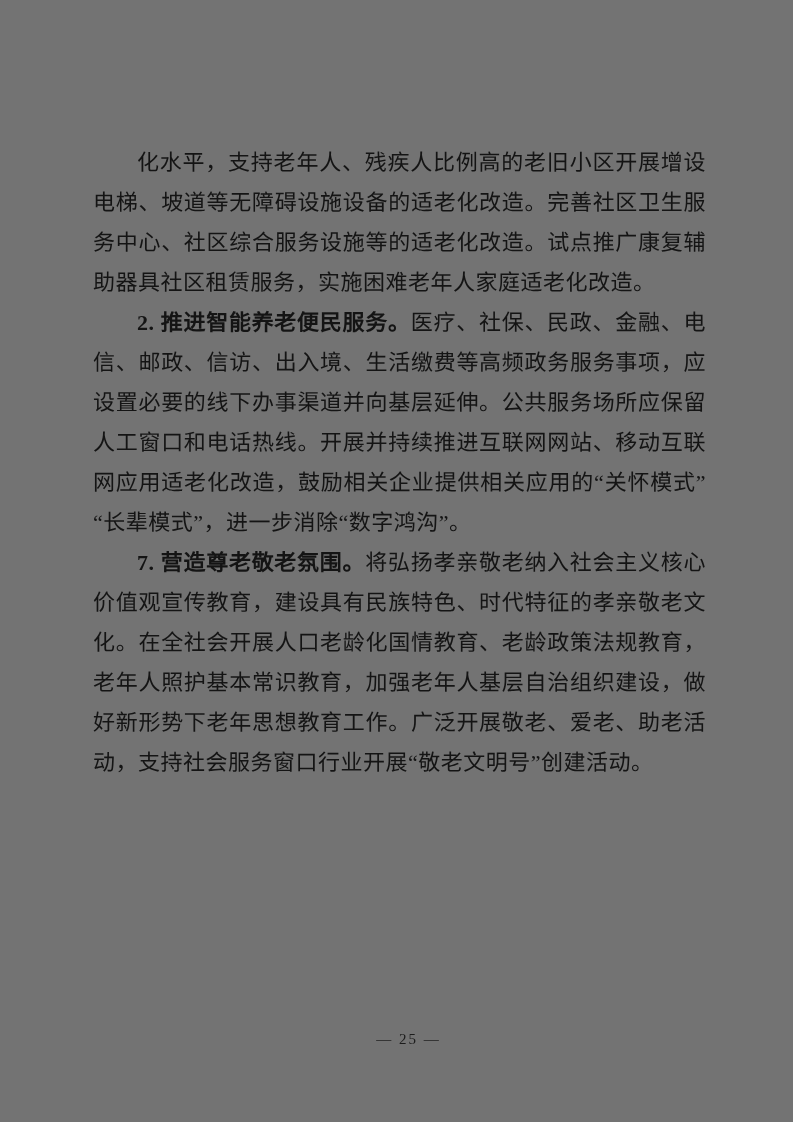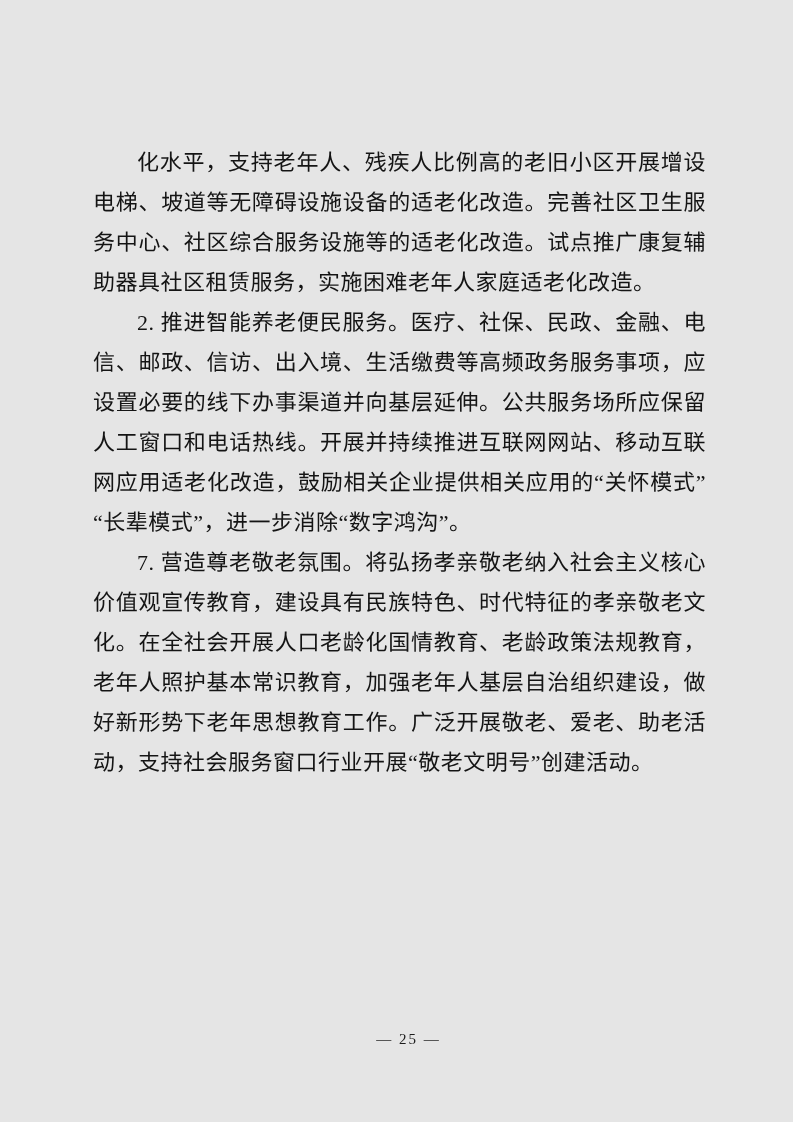--- a/index.html
+++ b/index.html
@@ -11,40 +11,40 @@
       height: 1122px;
       position: relative;
       background: #ffffff;
       overflow: hidden;
       font-family: "Liberation Serif", "DejaVu Serif", serif;
       color: #141414;
     }
     .page {
       position: absolute;
       inset: 0;
-      background: #e5e5e5;
+      background: #737373;
     }
     .text-block {
       position: absolute;
       left: 93px;
       top: 143px;
       width: 613px;
       font-size: 22px;
       line-height: 40px;
       text-align: justify;
       text-justify: inter-ideograph;
       letter-spacing: 0.5px;
     }
     .para {
       margin: 0;
       padding: 0;
       text-indent: 44px;
     }
     .para-heading {
-      font-weight: 400;
+      font-weight: 700;
     }
     .page-footer {
       position: absolute;
       left: 0;
       top: 1031px;
       width: 100%;
       text-align: center;
       font-size: 15px;
       letter-spacing: 2px;
       color: #1c1c1c;

